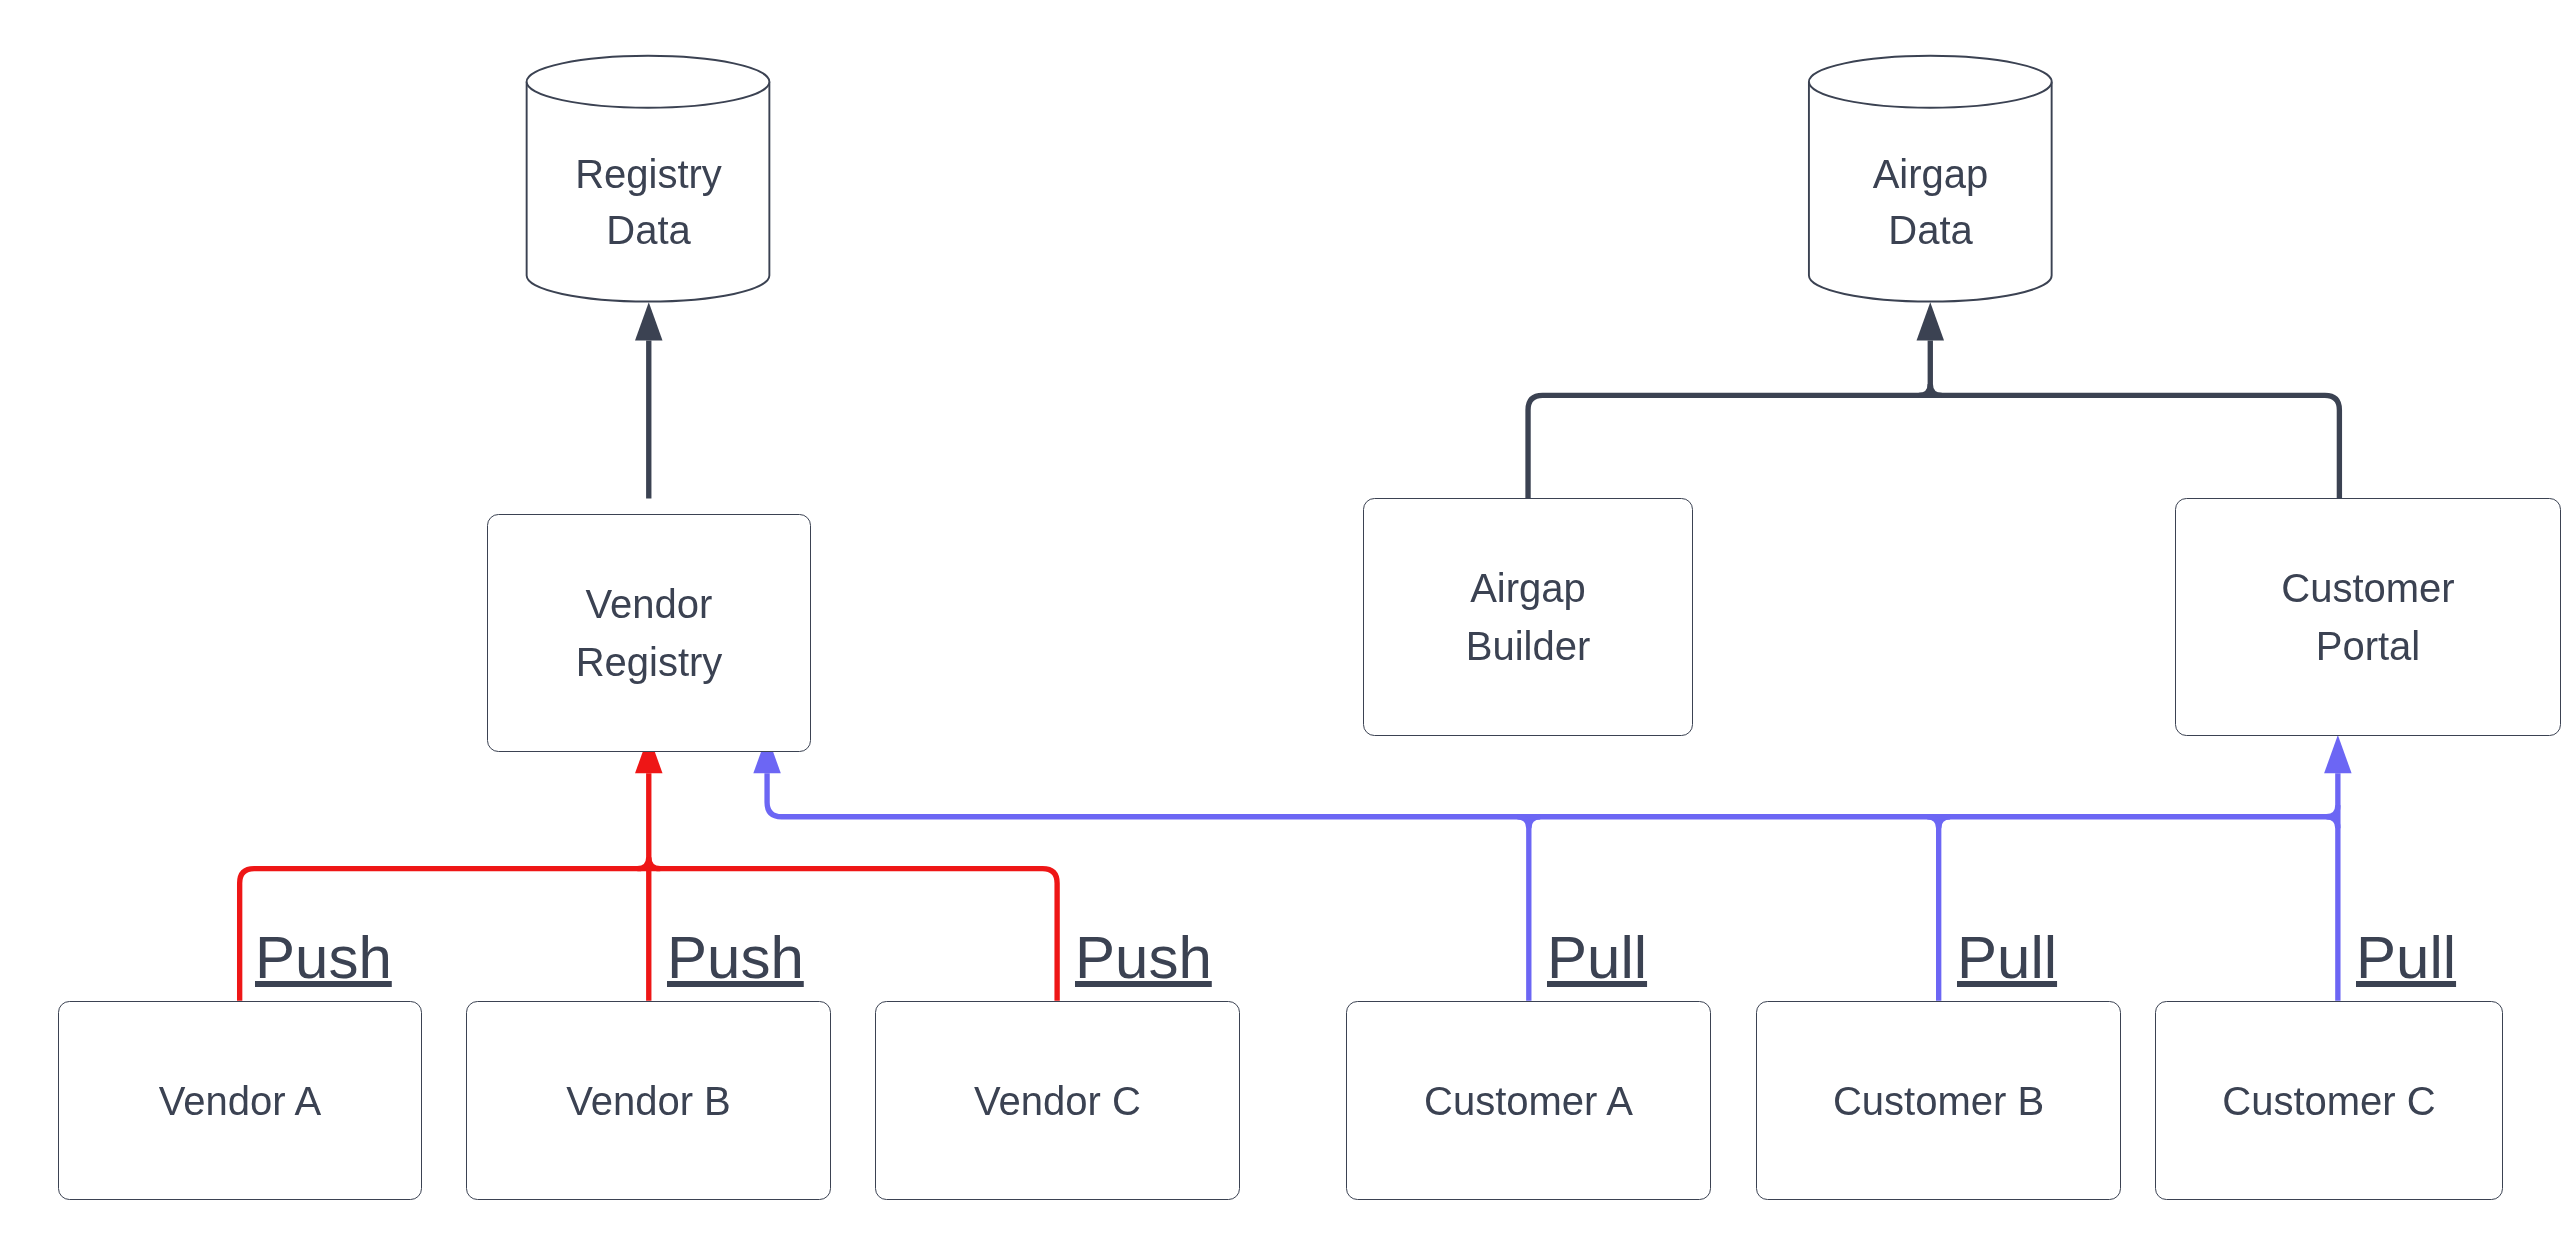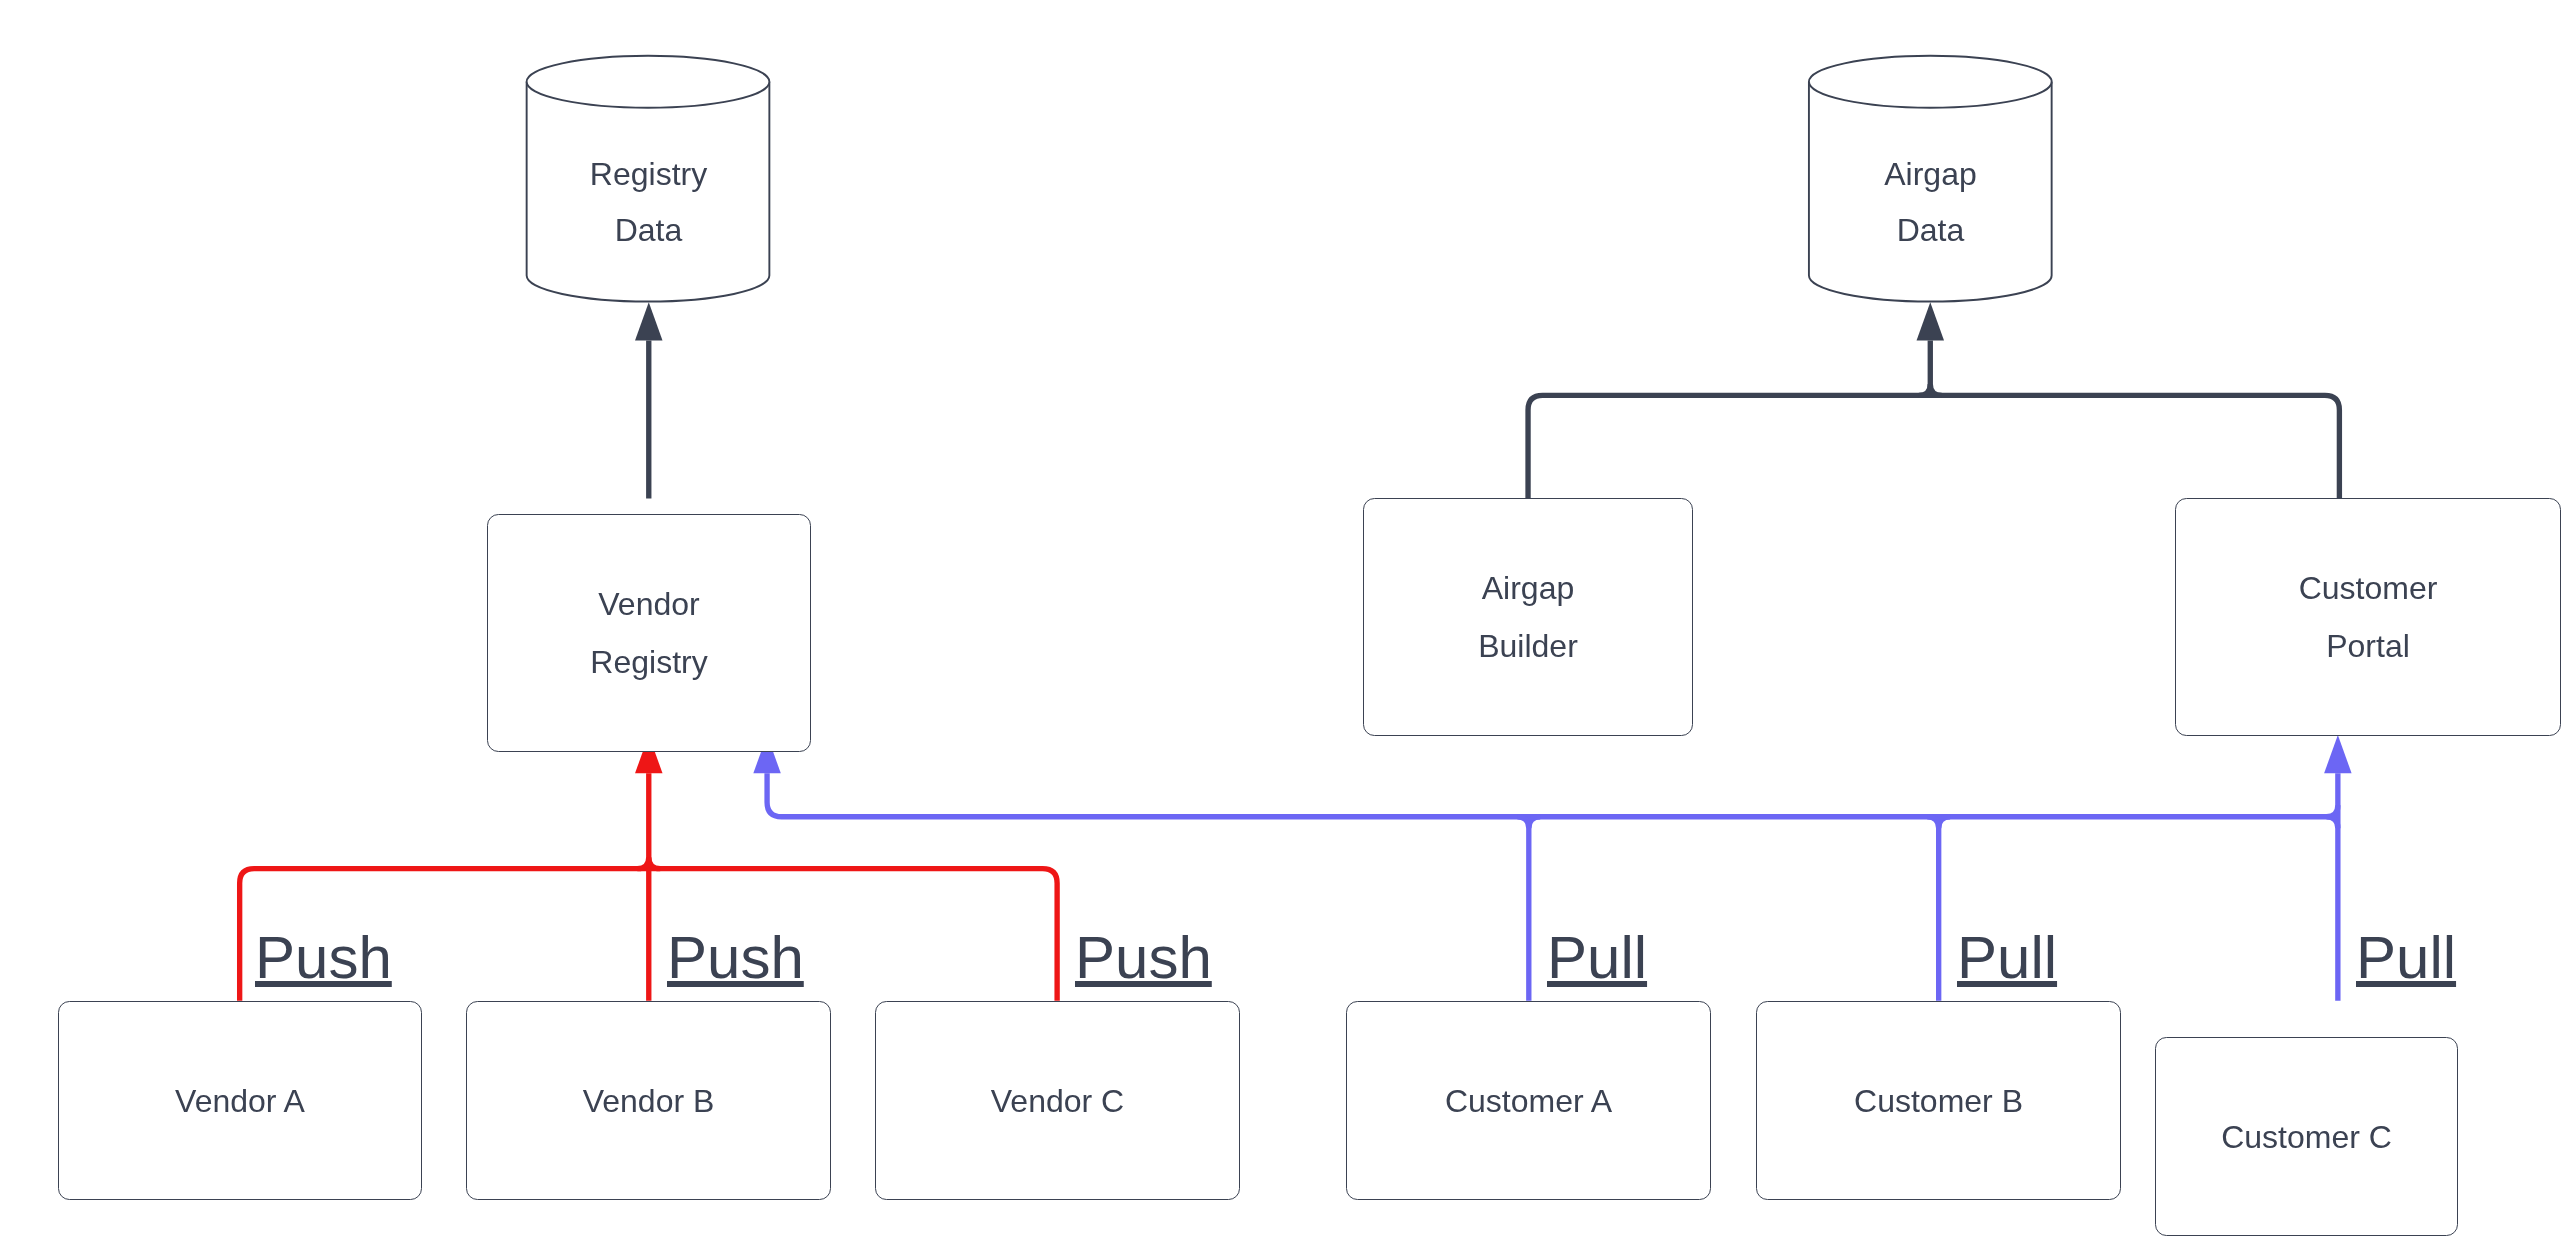--- a/index.html
+++ b/index.html
@@ -27,21 +27,21 @@
   .head-push { fill: var(--c-push); stroke: none; }
   .head-pull { fill: var(--c-pull); stroke: none; }
   .cyl { fill: #ffffff; stroke: var(--c-line); stroke-width: 2.5px; }
 
   .node {
     position: absolute;
     display: flex; flex-direction: column;
     align-items: center; justify-content: center;
     text-align: center;
     color: var(--c-text);
-    font-size: 32px; line-height: 58px;
+    font-size: 40px; line-height: 58px;
   }
   .node.box {
     background: #ffffff;
     border: 1.9px solid var(--c-line);
     border-radius: 11.4px;
   }
   .node.db-label { background: transparent; line-height: 56px; }
 
   .edge-label {
     position: absolute;
@@ -121,21 +121,21 @@
   </div>
   <div class="node box" style="left:875px; top:1001px; width:365px; height:199px;text-align:right;">
     <span>Vendor C</span>
   </div>
   <div class="node box" style="left:1346px; top:1001px; width:365px; height:199px;text-align:right;">
     <span>Customer A</span>
   </div>
   <div class="node box" style="left:1756px; top:1001px; width:365px; height:199px;">
     <span>Customer B</span>
   </div>
-  <div class="node box" style="left:2155px; top:1001px; width:303px; height:199px;margin-top:36px;">
+  <div class="node box" style="left:2155px; top:1001px; width:348px; height:199px;">
     <span>Customer C</span>
   </div>
 
   <div class="edge-label" style="left:255px; top:933px;">Push</div>
   <div class="edge-label" style="left:667px; top:933px;">Push</div>
   <div class="edge-label" style="left:1075px; top:933px;">Push</div>
   <div class="edge-label" style="left:1547px; top:933px;">Pull</div>
   <div class="edge-label" style="left:1957px; top:933px;">Pull</div>
   <div class="edge-label" style="left:2356px; top:933px;">Pull</div>
 

